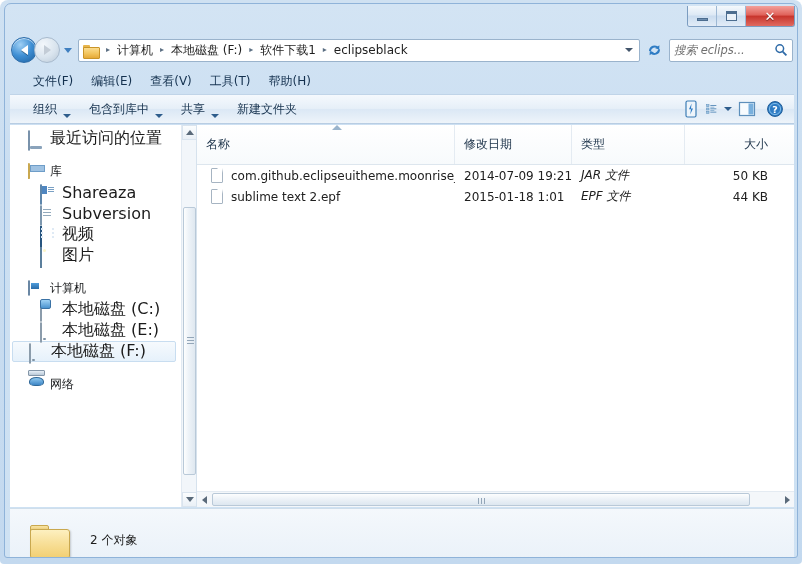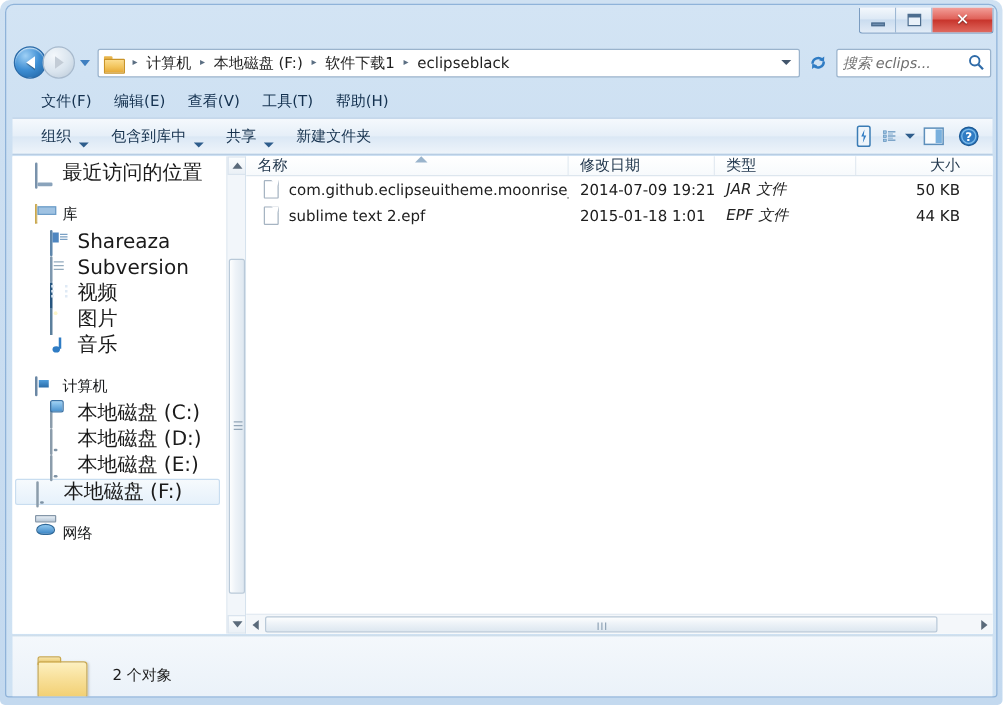--- a/index.html
+++ b/index.html
@@ -571,21 +571,21 @@
 
   
   #filelist {
     flex: 1;
     height: 382px;
     position: relative;
     background: #ffffff;
   }
   #colheaders {
     display: flex;
-    height: 16px;
+    height: 40px;
     background: linear-gradient(to bottom, #ffffff 0%, #f7fafc 100%);
     border-bottom: 1px solid #dde6ee;
     position: relative;
   }
   .colh {
     font-size: 12px;
     color: #21374d;
     display: flex;
     align-items: center;
     padding-left: 9px;
@@ -882,38 +882,30 @@
             <span>Subversion</span>
           </div>
           <div class="nav-row lvl2">
             <span class="nav-ico"><span class="ic-video"></span></span>
             <span>视频</span>
           </div>
           <div class="nav-row lvl2">
             <span class="nav-ico"><span class="ic-picture"></span></span>
             <span>图片</span>
           </div>
-          <div class="nav-row lvl2">
-            <span class="nav-ico"><span class="ic-music"></span></span>
-            <span>音乐</span>
-          </div>
 
           <div class="nav-gap"></div>
 
           <div class="nav-row header">
             <span class="nav-ico"><span class="ic-computer"></span></span>
             <span>计算机</span>
           </div>
           <div class="nav-row lvl2">
             <span class="nav-ico"><span class="ic-drive-sys"></span></span>
             <span>本地磁盘 (C:)</span>
-          </div>
-          <div class="nav-row lvl2">
-            <span class="nav-ico"><span class="ic-drive"></span></span>
-            <span>本地磁盘 (D:)</span>
           </div>
           <div class="nav-row lvl2">
             <span class="nav-ico"><span class="ic-drive"></span></span>
             <span>本地磁盘 (E:)</span>
           </div>
           <div class="nav-row lvl2 selected">
             <span class="nav-ico"><span class="ic-drive"></span></span>
             <span>本地磁盘 (F:)</span>
           </div>
 

